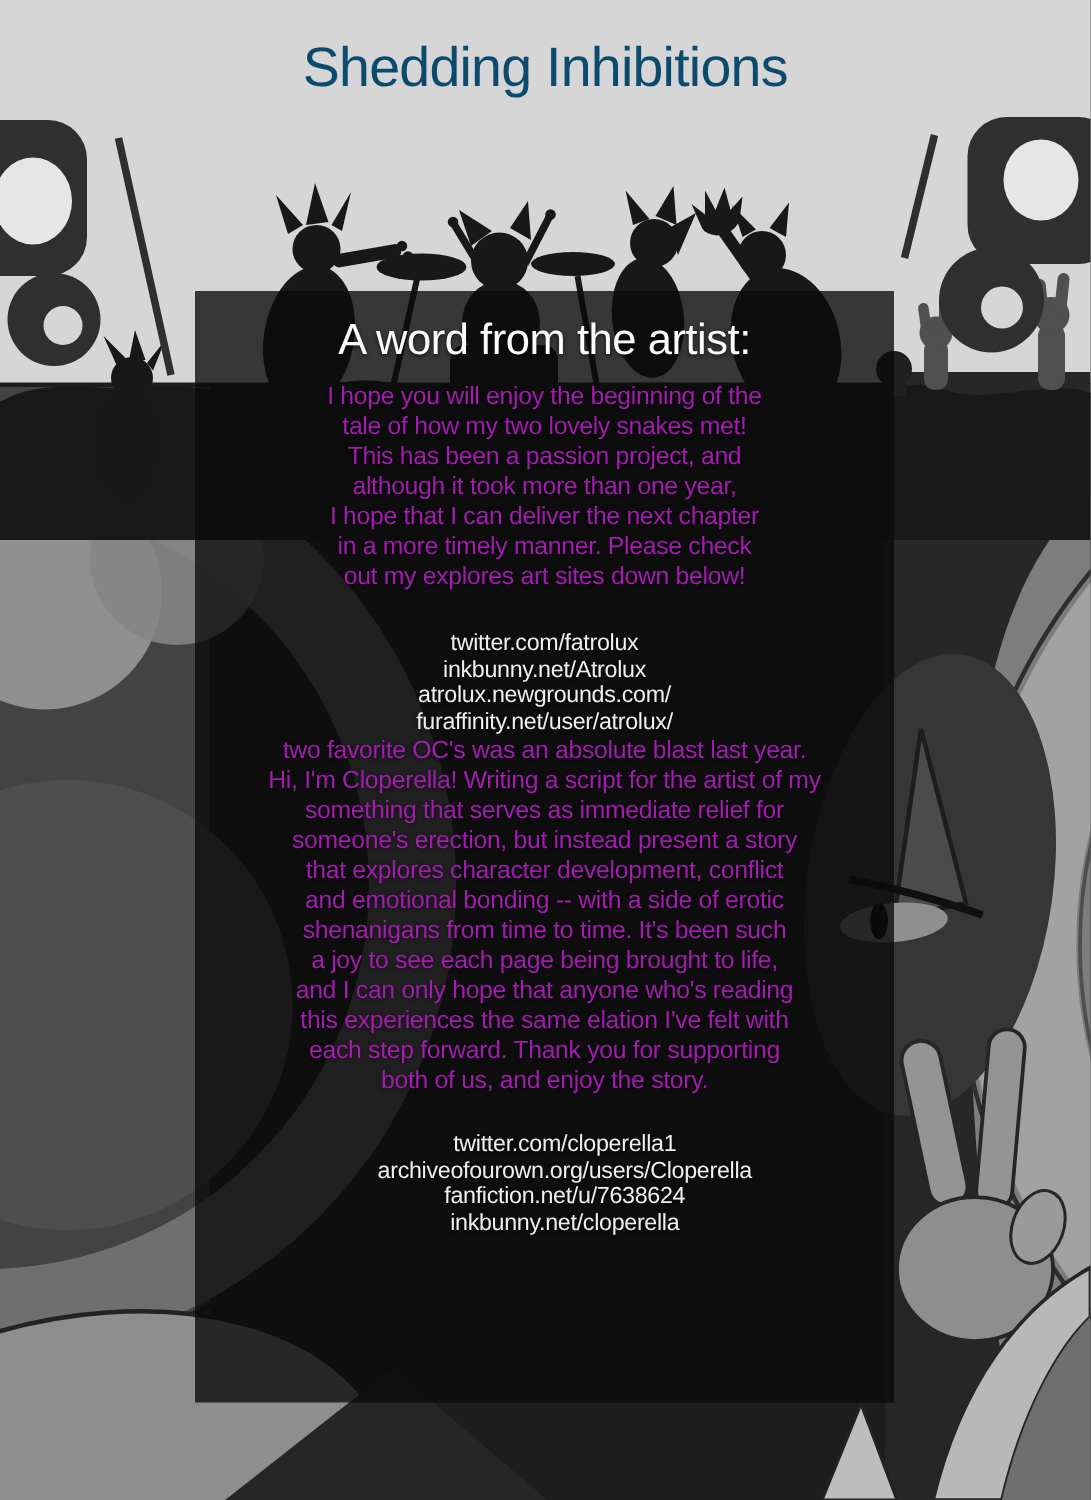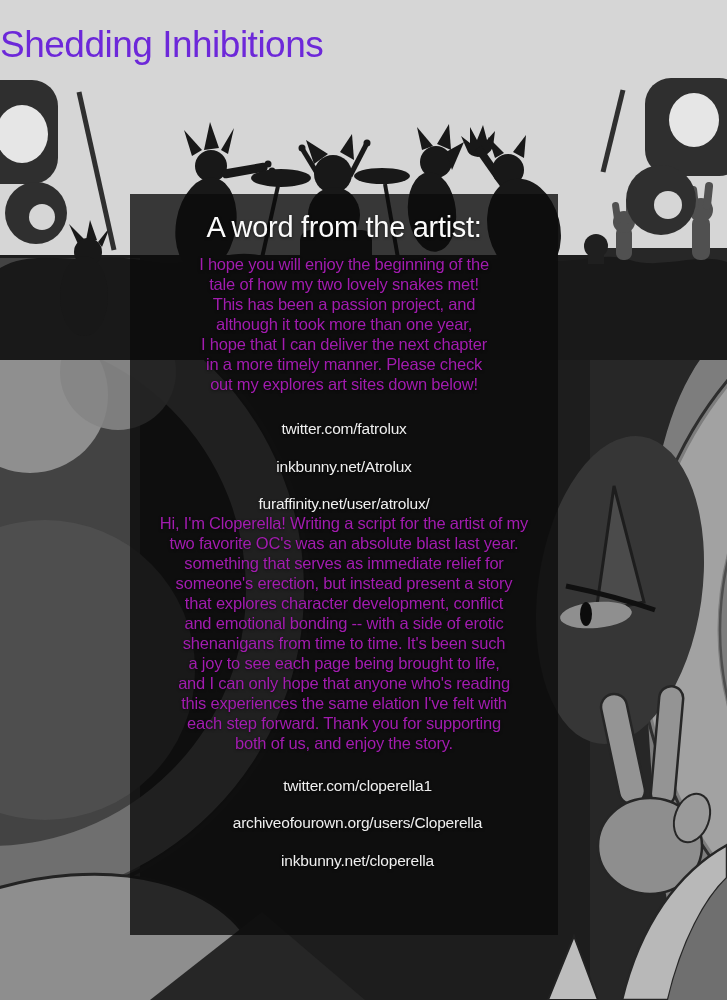--- a/index.html
+++ b/index.html
@@ -1,31 +1,31 @@
 <!DOCTYPE html>
 <html><head>
 <meta charset="utf-8">
 <style>
   html,body{margin:0;padding:0;}
   body{width:727px;height:1000px;background:#6f6f6f;font-family:"Liberation Sans",sans-serif;}
   .page{position:relative;width:727px;height:1000px;overflow:hidden;background:#d6d6d6;}
   .bg{position:absolute;left:0;top:0;width:727px;height:1000px;display:block;}
-  .title{position:absolute;top:24px;left:0;width:100%;color:#6d28d9;
+  .title{position:absolute;top:24px;left:0;width:100%;text-align:center;color:#0c4a6e;
          font-size:37px;line-height:42px;letter-spacing:-0.5px;}
-  .panel{position:absolute;left:130px;top:194px;width:428px;height:741px;
+  .panel{position:absolute;left:130px;top:194px;width:466px;height:741px;
          background:rgba(10,10,10,0.78);color:#f4f4f4;text-align:center;
          box-sizing:border-box;padding-top:16px;
          text-shadow:0 1px 3px rgba(0,0,0,0.55);}
   .panel h2{margin:0 0 10px 0;font-size:29px;line-height:34px;font-weight:400;color:#fbfbfb;letter-spacing:-0.3px;}
   .panel h2.writer{margin:24px 0 9px 0;}
   .body-text{font-size:16.5px;line-height:20px;letter-spacing:-0.2px;color:#a21caf;}
   .body-text .ln{display:block;}
   .links{margin-top:26px;font-size:15.5px;line-height:17.5px;letter-spacing:-0.2px;color:#efefef;}
   .links.writer{margin-top:24px;padding-left:27px;}
-  .links .lnk{display:block;margin-top:20px;}
+  .links .lnk{display:block;}
 </style>
 </head>
 <body>
 
 <div class="page">
 
   <svg class="bg" viewBox="0 0 727 1000" aria-hidden="true">
 
     <rect x="0" y="0" width="727" height="262" fill="#d6d6d6"></rect>
 
@@ -181,39 +181,41 @@
       <span class="ln">This has been a passion project, and</span>
       <span class="ln">although it took more than one year,</span>
       <span class="ln">I hope that I can deliver the next chapter</span>
       <span class="ln">in a more timely manner. Please check</span>
       <span class="ln">out my explores art sites down below!</span>
     </div>
 
     <div class="links">
       <span class="lnk">twitter.com/fatrolux</span>
       <span class="lnk">inkbunny.net/Atrolux</span>
+      <span class="lnk">atrolux.newgrounds.com/</span>
       <span class="lnk">furaffinity.net/user/atrolux/</span>
     </div>
 
 
     <div class="body-text">
+      <span class="ln">two favorite OC's was an absolute blast last year.</span>
       <span class="ln">Hi, I'm Cloperella! Writing a script for the artist of my</span>
-      <span class="ln">two favorite OC's was an absolute blast last year.</span>
       <span class="ln">something that serves as immediate relief for</span>
       <span class="ln">someone's erection, but instead present a story</span>
       <span class="ln">that explores character development, conflict</span>
       <span class="ln">and emotional bonding -- with a side of erotic</span>
       <span class="ln">shenanigans from time to time. It's been such</span>
       <span class="ln">a joy to see each page being brought to life,</span>
       <span class="ln">and I can only hope that anyone who's reading</span>
       <span class="ln">this experiences the same elation I've felt with</span>
       <span class="ln">each step forward. Thank you for supporting</span>
       <span class="ln">both of us, and enjoy the story.</span>
     </div>
 
     <div class="links writer">
       <span class="lnk">twitter.com/cloperella1</span>
       <span class="lnk">archiveofourown.org/users/Cloperella</span>
+      <span class="lnk">fanfiction.net/u/7638624</span>
       <span class="lnk">inkbunny.net/cloperella</span>
     </div>
 
   </section>
 </div>
 
 </body></html>

